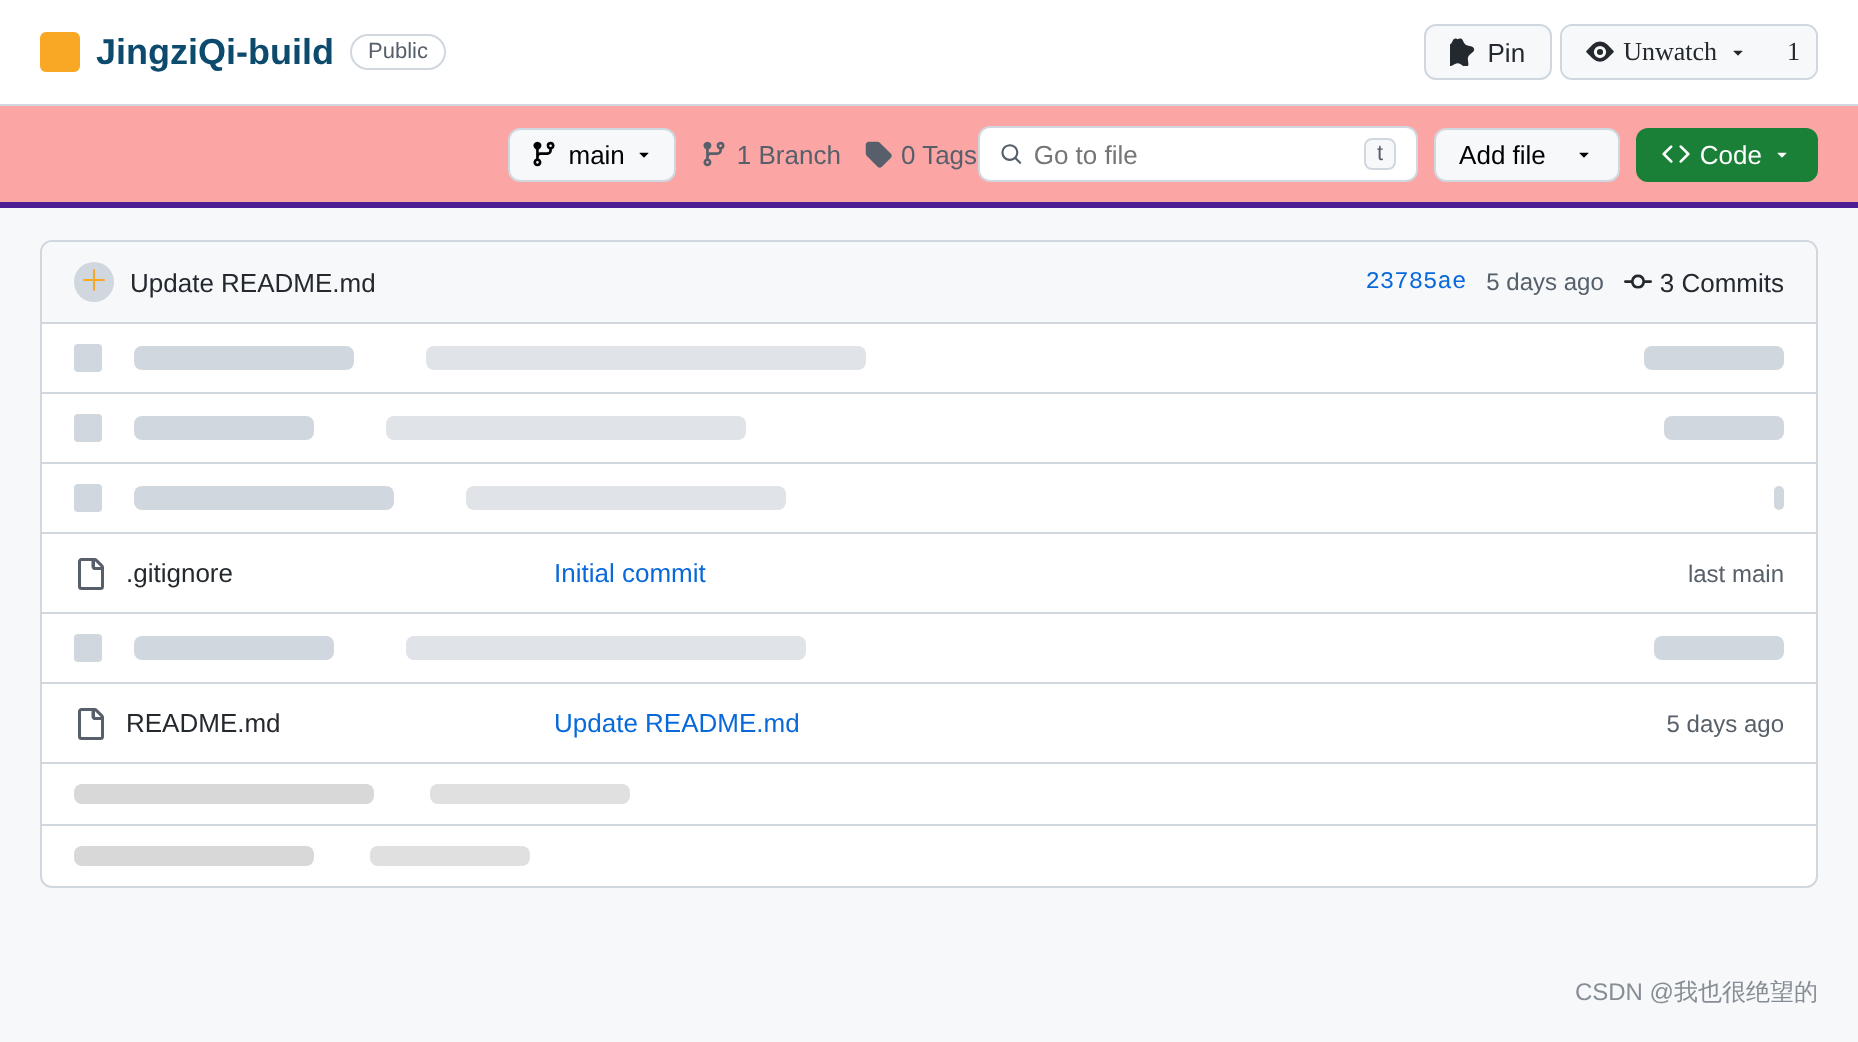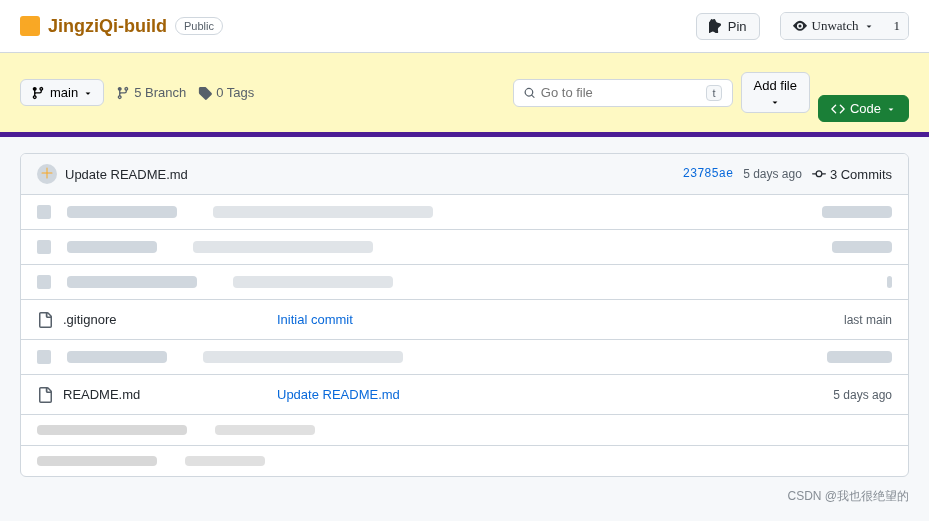--- a/index.html
+++ b/index.html
@@ -41,57 +41,55 @@
       border-radius: 3px;
       display: flex;
       align-items: center;
       justify-content: center;
       font-size: 12px;
     }
 
     .repo-name {
       font-size: 18px;
       font-weight: 600;
-      color: #a16207;
+      color: #0c4a6e;
       text-align: center;
     }
 
     .repo-badge {
       font-size: 11px;
       color: #57606a;
       border: 1px solid #d0d7de;
       border-radius: 20px;
       padding: 2px 8px;
     }
 
     .repo-header-right {
       display: flex;
-      align-items: center;
-      gap: 20px;
+      gap: 4px;
     }
 
     .btn {
       display: flex;
       align-items: center;
       gap: 5px;
       padding: 5px 12px;
       border: 1px solid #d0d7de;
       border-radius: 6px;
       background: #f6f8fa;
       color: #24292f;
       font-size: 13px;
       cursor: pointer;
     }
 
     .btn-code {
       background: #1a7f37;
       color: #fff;
       border-color: #1a7f37;
       font-weight: 500;
-      margin-top: 32px;
     }
 
     .btn-count {
       background: #f6f8fa;
       color: #24292f;
       border-left: 1px solid #d0d7de;
       padding: 5px 8px;
     }
 
     .btn-group {
@@ -105,24 +103,24 @@
     .btn-group .btn {
       border: none;
       border-radius: 0;
       font-family: Liberation Serif, serif;
     }
 
     
     .repo-toolbar {
       display: flex;
       align-items: center;
-      justify-content: space-between;
+      justify-content: flex-end;
       padding: 10px 20px;
-      background: #fef9c3;
-      border-bottom: 5px solid #4c1d95;
+      background: #fca5a5;
+      border-bottom: 3px solid #4c1d95;
     }
 
     .toolbar-left {
       display: flex;
       align-items: center;
       gap: 12px;
     }
 
     .branch-btn {
       display: flex;
@@ -177,28 +175,27 @@
       color: #57606a;
       border: 1px solid #d0d7de;
       border-radius: 4px;
       padding: 1px 5px;
       background: #f6f8fa;
     }
 
     .add-file-btn {
       display: flex;
       align-items: center;
-      gap: 4px;
+      gap: 14px;
       padding: 5px 12px;
       border: 1px solid #d0d7de;
       border-radius: 6px;
       background: #f6f8fa;
       font-size: 13px;
       cursor: pointer;
-      flex-direction: column;
     }
 
     
     .repo-content {
       margin: 16px 20px;
       background: #fff;
       border: 1px solid #d0d7de;
       border-radius: 6px;
       overflow: hidden;
     }
@@ -388,21 +385,21 @@
         </svg>
         <span>main</span>
         <svg width="10" height="10" viewBox="0 0 16 16" fill="currentColor">
             <path d="M4.427 7.427l3.396 3.396a.25.25 0 0 0 .354 0l3.396-3.396A.25.25 0 0 0 11.396 7H4.604a.25.25 0 0 0-.177.427z"></path>
           </svg>
       </button>
       <a class="meta-link">
         <svg width="14" height="14" viewBox="0 0 16 16" fill="currentColor">
           <path d="M11.75 2.5a.75.75 0 1 0 0 1.5.75.75 0 0 0 0-1.5zm-2.25.75a2.25 2.25 0 1 1 3 2.122V6A2.5 2.5 0 0 1 10 8.5H6a1 1 0 0 0-1 1v1.128a2.251 2.251 0 1 1-1.5 0V5.372a2.25 2.25 0 1 1 1.5 0v1.836A2.492 2.492 0 0 1 6 7h4a1 1 0 0 0 1-1v-.628A2.25 2.25 0 0 1 9.5 3.25zM4.25 12a.75.75 0 1 0 0 1.5.75.75 0 0 0 0-1.5zM3.5 3.25a.75.75 0 1 1 1.5 0 .75.75 0 0 1-1.5 0z"></path>
         </svg>
-        <span>5 Branch</span>
+        <span>1 Branch</span>
       </a>
       <a class="meta-link">
         <svg width="14" height="14" viewBox="0 0 16 16" fill="currentColor">
           <path d="M2.5 7.775V2.75a.25.25 0 0 1 .25-.25h5.025a.25.25 0 0 1 .177.073l6.25 6.25a.25.25 0 0 1 0 .354l-5.025 5.025a.25.25 0 0 1-.354 0l-6.25-6.25a.25.25 0 0 1-.073-.177zm-1.5 0V2.75C1 1.784 1.784 1 2.75 1h5.025c.464 0 .91.184 1.238.513l6.25 6.25a1.75 1.75 0 0 1 0 2.474l-5.026 5.026a1.75 1.75 0 0 1-2.474 0l-6.25-6.25A1.75 1.75 0 0 1 1 7.775zM6 5a1 1 0 1 0 0 2 1 1 0 0 0 0-2z"></path>
         </svg>
         <span>0 Tags</span>
       </a>
     </div>
     <div class="toolbar-right">
       <div class="search-box">

